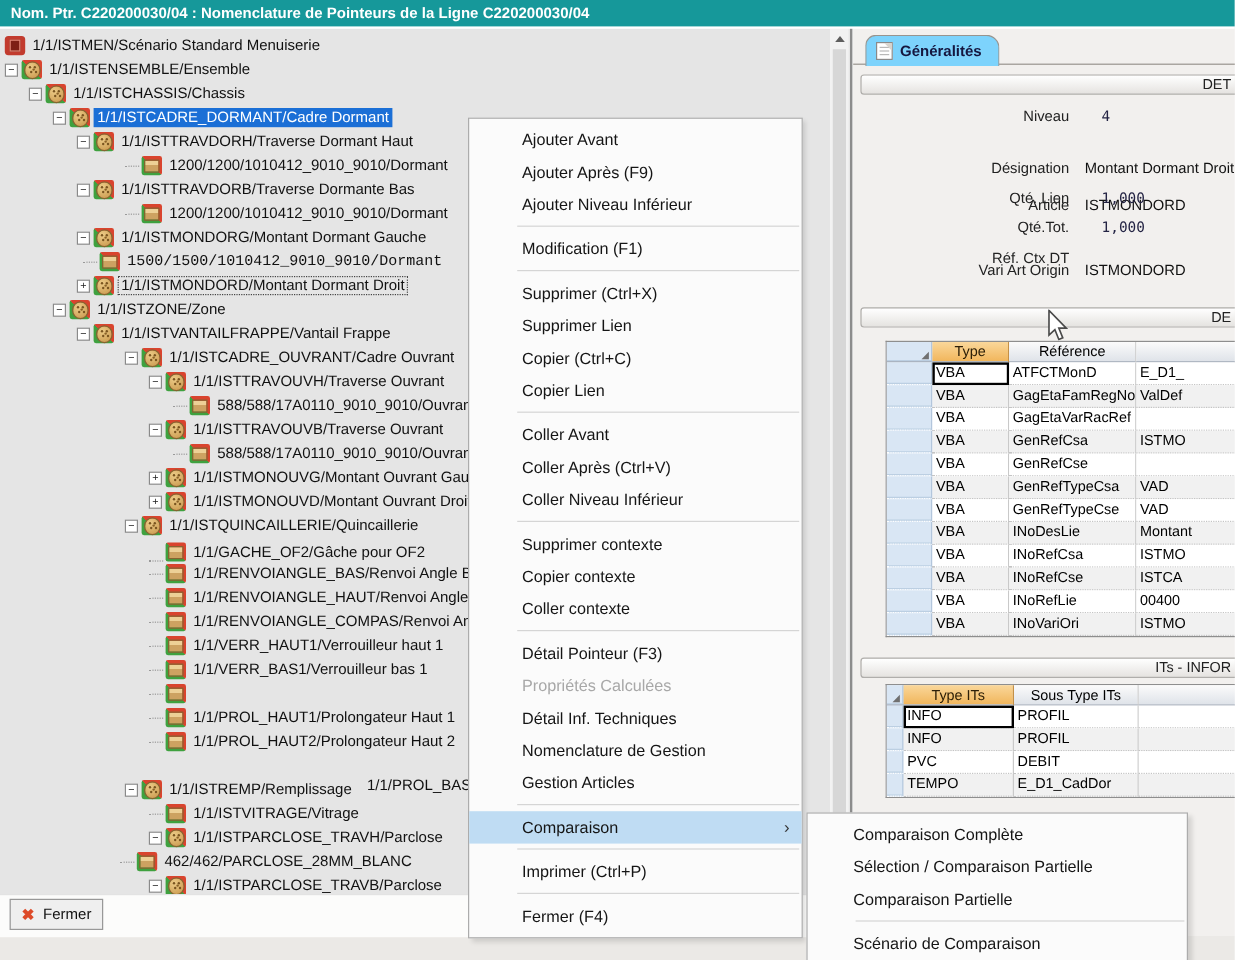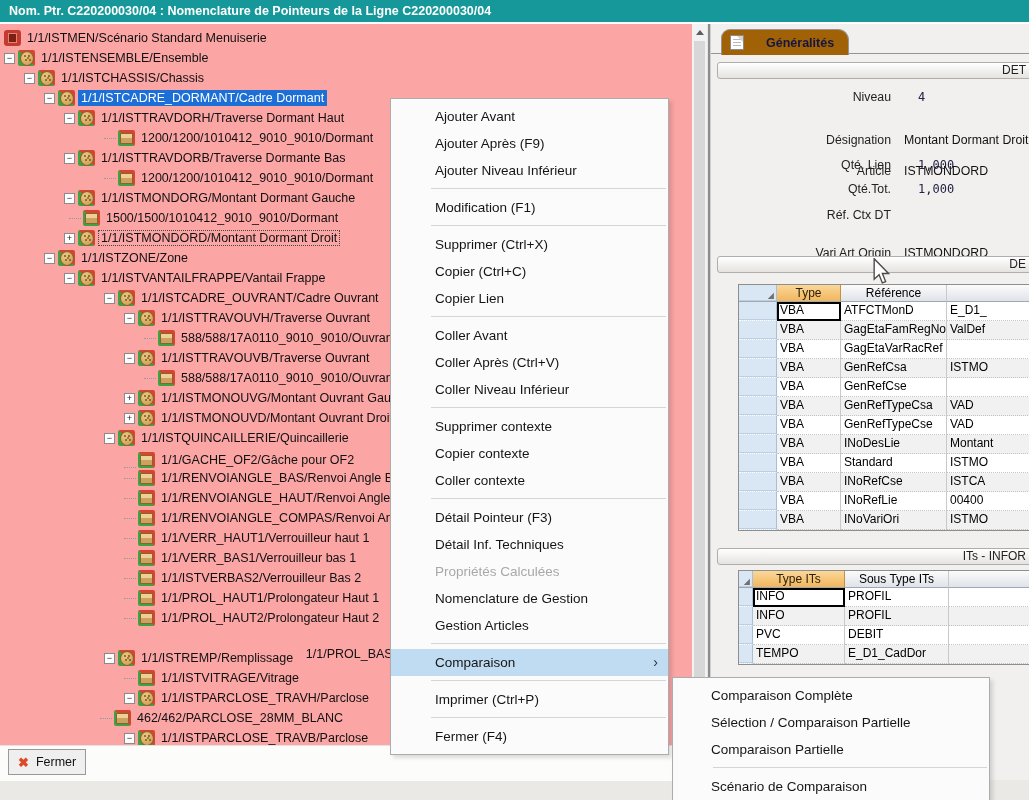--- a/index.html
+++ b/index.html
@@ -5,21 +5,21 @@
   html,body{margin:0;padding:0;}
   body{width:1029px;height:800px;position:relative;overflow:hidden;background:#FFF;
        font-family:"Liberation Sans",sans-serif;-webkit-font-smoothing:antialiased;}
 
   
   .titlebar{position:absolute;left:0;top:0;width:1029px;height:22px;background:#16989A;
             color:#FFF;font-weight:bold;font-size:12.5px;line-height:22px;padding-left:9px;
             box-sizing:border-box;white-space:nowrap;}
 
   
-  .tree-panel{position:absolute;left:0;top:24px;width:692px;height:721px;background:#fca5a5;
+  .tree-panel{position:absolute;left:0;top:24px;width:692px;height:721px;background:#e5e5e5;
               overflow:hidden;z-index:1;}
   .trow{display:flex;align-items:center;height:20px;white-space:nowrap;font-size:12.5px;color:#111;}
   .exp{width:11px;height:11px;box-sizing:border-box;border:1px solid #8A8A8A;background:#FFF;
        font-size:9px;line-height:8px;text-align:center;color:#222;margin-right:3px;flex:none;}
   .stub{width:12px;border-top:1px dotted #999;margin-right:2px;flex:none;}
   .ico{width:17px;height:16px;flex:0 0 17px;margin-right:3px;position:relative;border-radius:2px;}
   .ico.asm,.ico.part{background:linear-gradient(to bottom left,#D9442E 50%,#3FA13F 50%);}
   .ico.asm::before{content:"";position:absolute;left:2px;top:1px;width:12px;height:13px;border-radius:50%;
        background:radial-gradient(circle at 35% 30%,#ECCB87,#C79549);border:1px solid #876330;}
   .ico.asm::after{content:"";position:absolute;left:6px;top:5px;width:2px;height:2px;border-radius:50%;
@@ -37,23 +37,23 @@
   .vscroll .up{position:absolute;left:0;top:0;width:15px;height:16px;background:#F2F2F2;}
   .vscroll .up::after{content:"";position:absolute;left:4px;top:6px;border-left:4px solid transparent;
        border-right:4px solid transparent;border-bottom:5px solid #5E5E5E;}
   .vscroll .thumb{position:absolute;left:2px;top:17px;width:11px;height:702px;background:#D7D7D7;}
 
   .splitter{position:absolute;left:707px;top:24px;width:4px;height:776px;z-index:1;
        background:linear-gradient(to right,#E6E6E6 0 1px,#8C8C8C 1px 3px,#CFCFCF 3px 4px);}
 
   
   .panel{position:absolute;left:711px;top:24px;width:318px;height:756px;background:#F2F0EE;z-index:1;}
-  .tab{position:absolute;top:5px;left:10px;height:25px;padding:0 14px 0 8px;background:#a16207;
+  .tab{position:absolute;top:5px;left:10px;height:25px;padding:0 14px 0 8px;background:#7dd3fc;
        border:1px solid #98948E;border-bottom:none;border-radius:9px 11px 0 0;display:flex;
-       align-items:center;gap:22px;font-weight:bold;font-size:12.5px;color:#15163F;z-index:2;}
+       align-items:center;gap:6px;font-weight:bold;font-size:12.5px;color:#15163F;z-index:2;}
   .tabline{position:absolute;top:29px;left:0;width:330px;border-top:1px solid #98948E;}
   .nico{width:12px;height:13px;background:#FFF;border:1px solid #8A8A8A;position:relative;flex:none;}
   .nico::before{content:"";position:absolute;left:2px;right:2px;top:3px;height:1px;background:#B9B9B9;
        box-shadow:0 3px 0 #B9B9B9,0 6px 0 #B9B9B9;}
   .nico::after{content:"";position:absolute;right:0;top:0;border:3px solid;
        border-color:#D8D4CE #D8D4CE transparent transparent;}
   .sechdr{position:absolute;left:6px;width:320px;height:17px;box-sizing:border-box;
        background:linear-gradient(#FFFFFF,#E5E3E0);border:1px solid #B0AEAB;border-radius:3px;
        font-size:12px;line-height:15px;color:#222;text-align:right;padding-right:10px;}
   .frow{position:absolute;left:0;height:18px;width:100%;}
@@ -146,21 +146,21 @@
     <div class="trow" style="padding-left: 104px;">
       <span class="stub"></span>
       <span class="ico part"></span>
       <span class="tlabel">1200/1200/1010412_9010_9010/Dormant</span>
     </div>
     <div class="trow" style="padding-left: 64px;">
       <span class="exp">−</span>
       <span class="ico asm"></span>
       <span class="tlabel">1/1/ISTMONDORG/Montant Dormant Gauche</span>
     </div>
-    <div class="trow" style="padding-left: 69px;">
+    <div class="trow" style="padding-left: 69px; font-family: Liberation Mono, monospace;">
       <span class="stub"></span>
       <span class="ico part"></span>
       <span class="tlabel">1500/1500/1010412_9010_9010/Dormant</span>
     </div>
     <div class="trow" style="padding-left: 64px;">
       <span class="exp">+</span>
       <span class="ico asm"></span>
       <span class="tlabel foc">1/1/ISTMONDORD/Montant Dormant Droit</span>
     </div>
     <div class="trow" style="padding-left: 44px;">
@@ -239,21 +239,20 @@
       <span class="tlabel">1/1/VERR_HAUT1/Verrouilleur haut 1</span>
     </div>
     <div class="trow" style="padding-left: 124px;">
       <span class="stub"></span>
       <span class="ico part"></span>
       <span class="tlabel">1/1/VERR_BAS1/Verrouilleur bas 1</span>
     </div>
     <div class="trow" style="padding-left: 124px;">
       <span class="stub"></span>
       <span class="ico part"></span>
-      <span class="tlabel">1/1/ISTVERBAS2/Verrouilleur Bas 2</span>
     </div>
     <div class="trow" style="padding-left: 124px;">
       <span class="stub"></span>
       <span class="ico part"></span>
       <span class="tlabel">1/1/PROL_HAUT1/Prolongateur Haut 1</span>
     </div>
     <div class="trow" style="padding-left: 124px;">
       <span class="stub"></span>
       <span class="ico part"></span>
       <span class="tlabel">1/1/PROL_HAUT2/Prolongateur Haut 2</span>
@@ -323,21 +322,21 @@
         <span class="fval mono">1,000</span>
       </div>
       <div class="frow" style="top: 156px;">
         <span class="flab">Qté.Tot.</span>
         <span class="fval mono">1,000</span>
       </div>
       <div class="frow" style="top: 182px;">
         <span class="flab">Réf. Ctx DT</span>
         <span class="fval"></span>
       </div>
-      <div class="frow" style="top: 220px;">
+      <div class="frow" style="top: 192px;">
         <span class="flab">Vari Art Origin</span>
         <span class="fval">ISTMONDORD</span>
       </div>
     </div>
 
   <div class="sechdr" style="top:232px">DE</div>
 
   <div class="grid g1" id="grid1">
       <div class="grow ghead">
         <span class="gcell gsel w-sel">◢</span>
@@ -389,21 +388,21 @@
       </div>
       <div class="grow">
         <span class="gcell gsel w-sel"></span>
         <span class="gcell w-0 odd">VBA</span>
         <span class="gcell w-1 odd">INoDesLie</span>
         <span class="gcell w-2 odd">Montant</span>
       </div>
       <div class="grow">
         <span class="gcell gsel w-sel"></span>
         <span class="gcell w-0">VBA</span>
-        <span class="gcell w-1">Standard</span>
+        <span class="gcell w-1">INoRefCsa</span>
         <span class="gcell w-2">ISTMO</span>
       </div>
       <div class="grow">
         <span class="gcell gsel w-sel"></span>
         <span class="gcell w-0 odd">VBA</span>
         <span class="gcell w-1 odd">INoRefCse</span>
         <span class="gcell w-2 odd">ISTCA</span>
       </div>
       <div class="grow">
         <span class="gcell gsel w-sel"></span>
@@ -464,34 +463,35 @@
 <div class="bottom-strip"></div>
 
 <div class="menu main-menu" id="cmenu">
     <div class="menu-item"><span>Ajouter Avant</span></div>
     <div class="menu-item"><span>Ajouter Après (F9)</span></div>
     <div class="menu-item"><span>Ajouter Niveau Inférieur</span></div>
     <div class="menu-sep"></div>
     <div class="menu-item"><span>Modification (F1)</span></div>
     <div class="menu-sep"></div>
     <div class="menu-item"><span>Supprimer (Ctrl+X)</span></div>
+    <div class="menu-item"><span>Supprimer Lien</span></div>
     <div class="menu-item"><span>Copier (Ctrl+C)</span></div>
     <div class="menu-item"><span>Copier Lien</span></div>
     <div class="menu-sep"></div>
     <div class="menu-item"><span>Coller Avant</span></div>
     <div class="menu-item"><span>Coller Après (Ctrl+V)</span></div>
     <div class="menu-item"><span>Coller Niveau Inférieur</span></div>
     <div class="menu-sep"></div>
     <div class="menu-item"><span>Supprimer contexte</span></div>
     <div class="menu-item"><span>Copier contexte</span></div>
     <div class="menu-item"><span>Coller contexte</span></div>
     <div class="menu-sep"></div>
     <div class="menu-item"><span>Détail Pointeur (F3)</span></div>
+    <div class="menu-item dis"><span>Propriétés Calculées</span></div>
     <div class="menu-item"><span>Détail Inf. Techniques</span></div>
-    <div class="menu-item dis"><span>Propriétés Calculées</span></div>
     <div class="menu-item"><span>Nomenclature de Gestion</span></div>
     <div class="menu-item"><span>Gestion Articles</span></div>
     <div class="menu-sep"></div>
     <div class="menu-item hl"><span>Comparaison</span><span class="arr">›</span></div>
     <div class="menu-sep"></div>
     <div class="menu-item"><span>Imprimer (Ctrl+P)</span></div>
     <div class="menu-sep"></div>
     <div class="menu-item"><span>Fermer (F4)</span></div>
   </div>
 <div class="menu sub-menu" id="smenu">

